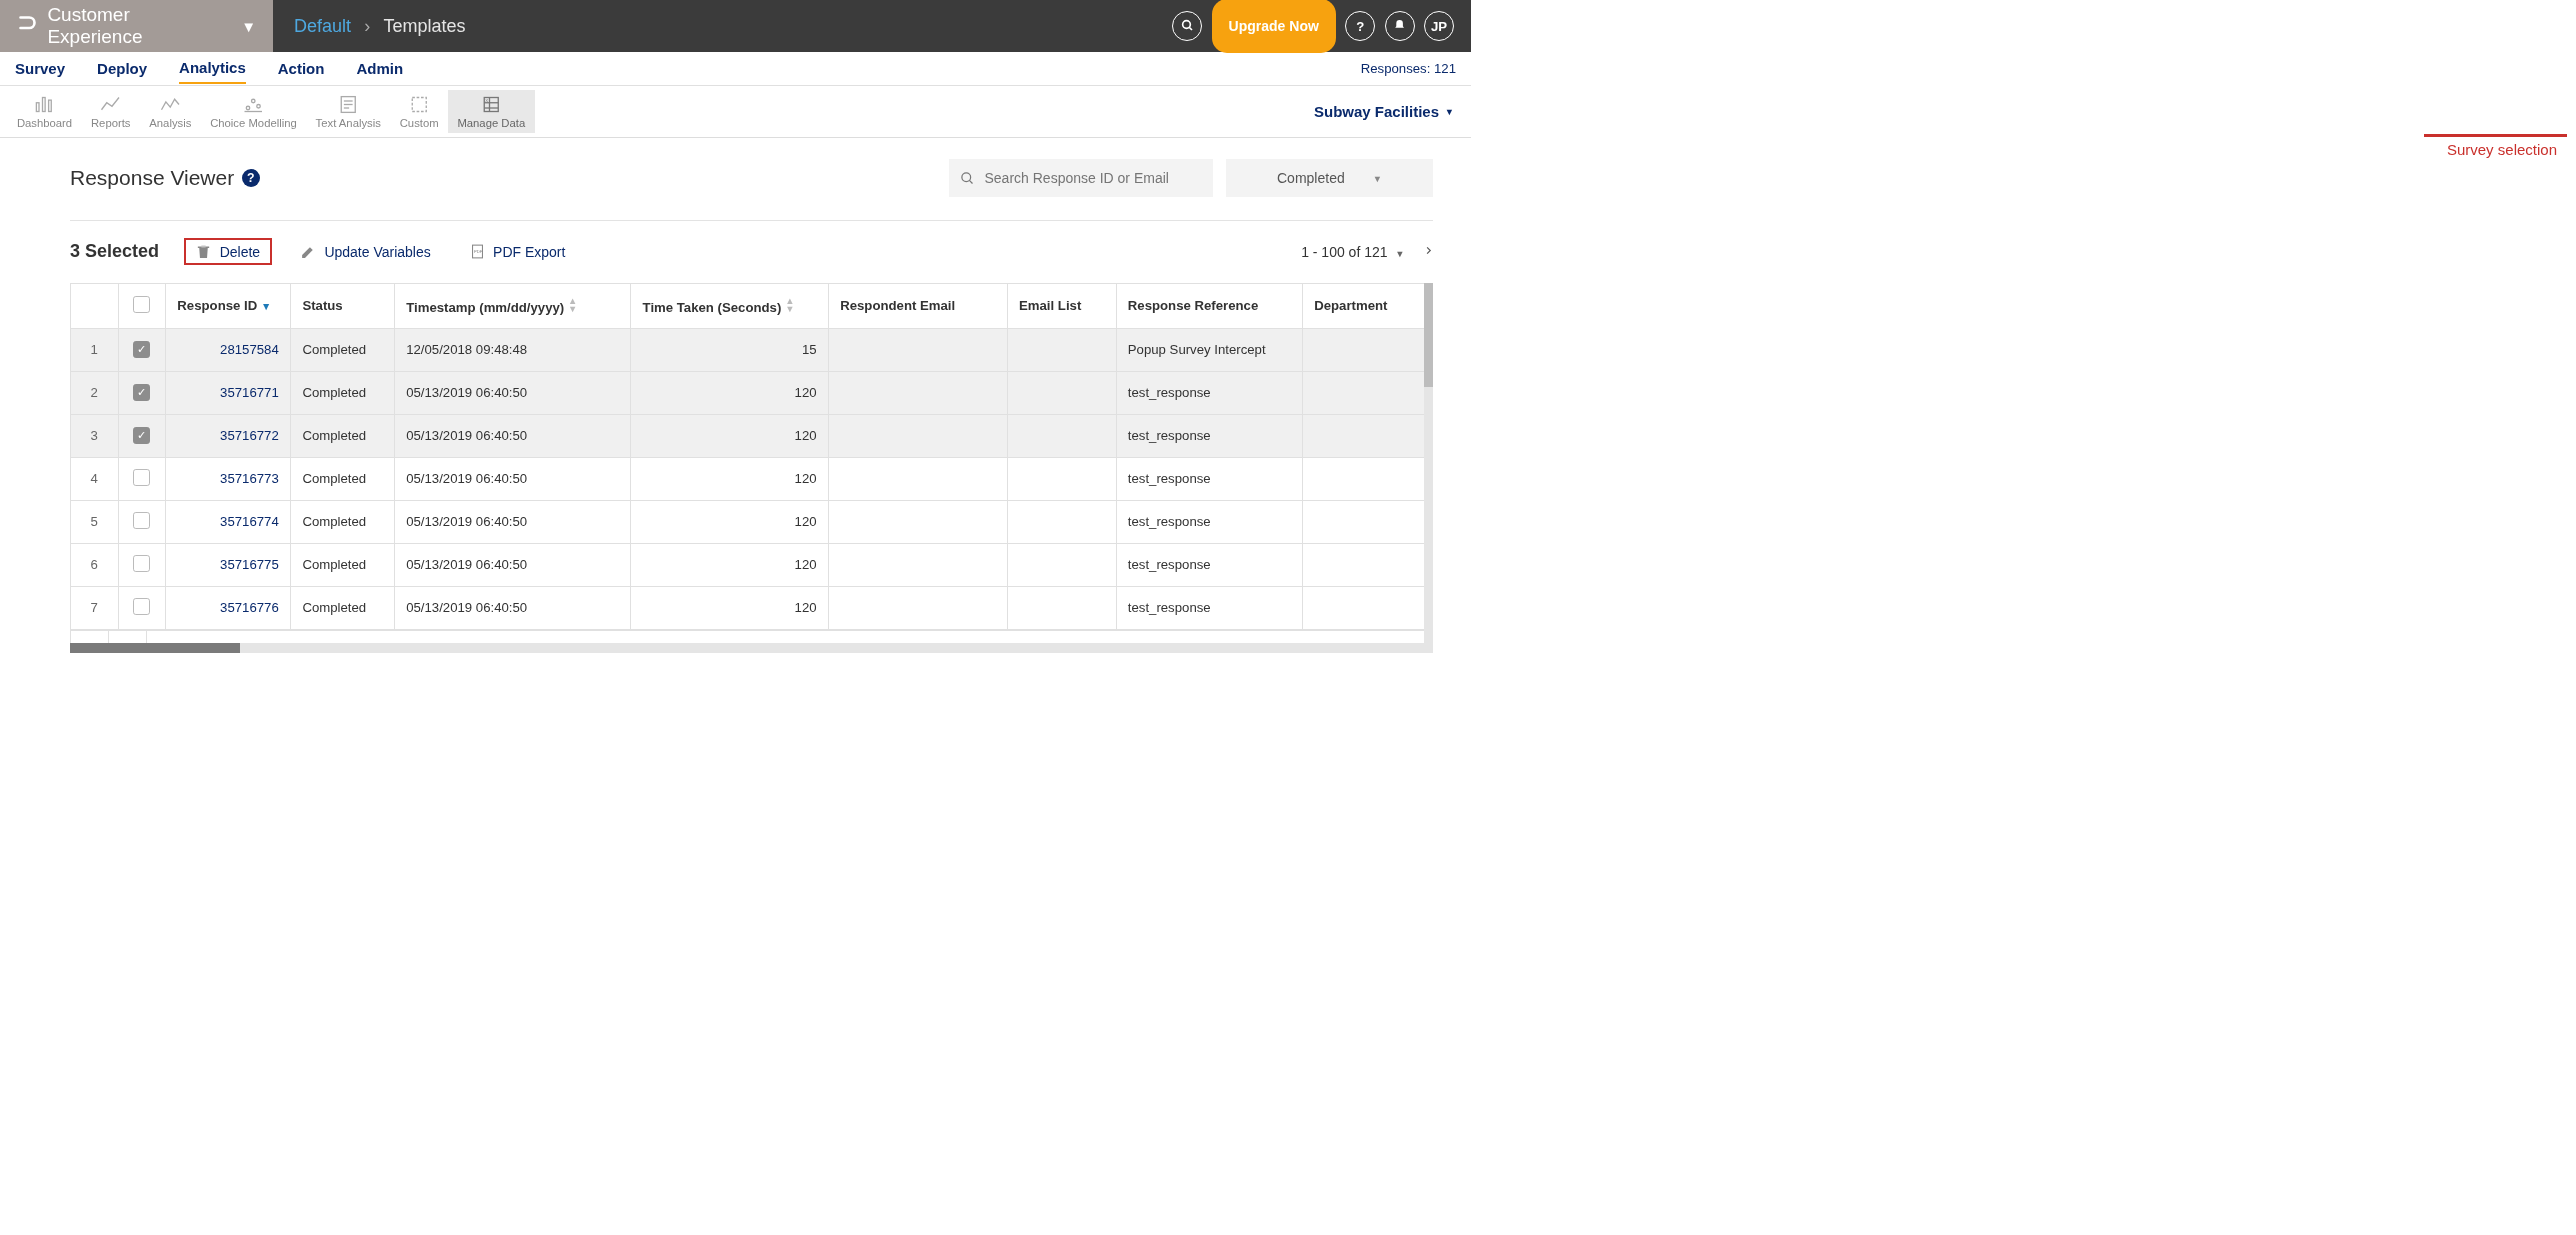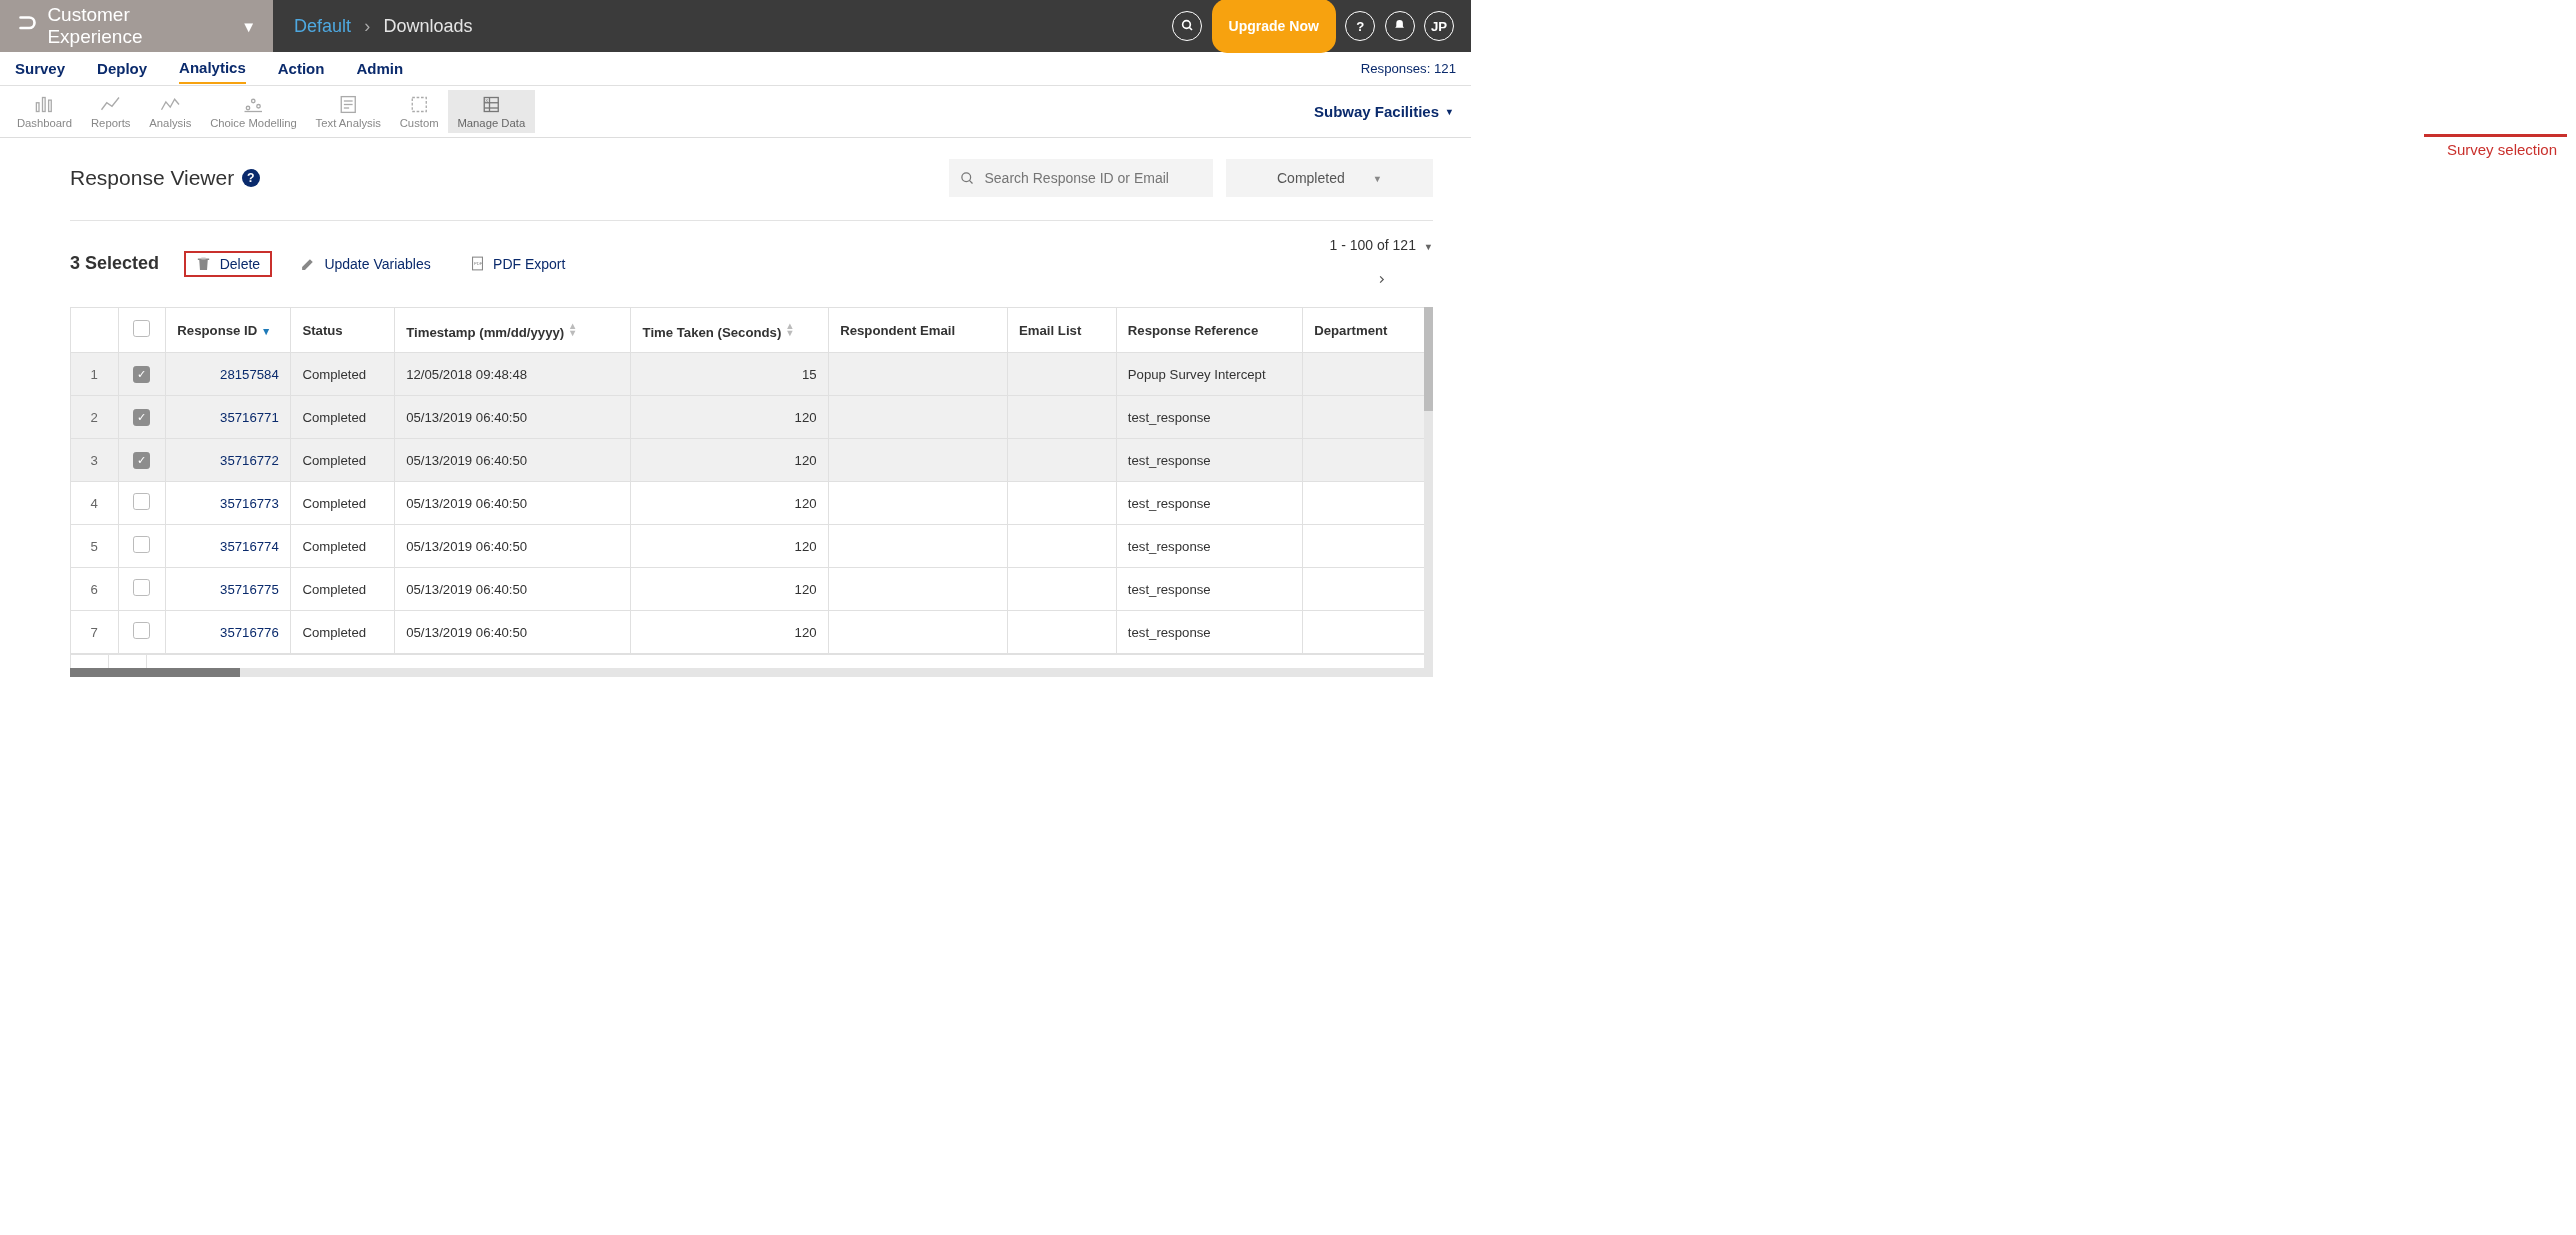--- a/index.html
+++ b/index.html
@@ -49,21 +49,21 @@
 .search-box input { border:none; background:transparent; outline:none; font-size:14px; flex:1; color:#333; }
 .status-drop { width:207px; height:38px; background:#f3f3f3; display:flex; align-items:center; justify-content:center; gap:28px; color:#555; font-size:14px; cursor:pointer; }
 
 .divider { height:0.9px; background:#e3e3e3; margin:22.6px 0 0 0; }
 
 .action-row { display:flex; align-items:center; padding:17px 0; gap:19px; }
 .sel-count { font-size:18px; font-weight:700; color:#333; margin-right:5.7px; }
 .action-btn { display:flex; align-items:center; gap:7.5px; color:#0a2a6c; font-size:14px; cursor:pointer; padding:5.7px 9.4px; }
 .action-btn svg { width:17px; height:17px; }
 .delete-box { border:2.8px solid #c9302c; padding:2.8px 9.4px; }
-.paging { margin-left:auto; display:flex; align-items:center; gap:19px; color:#333; font-size:14px;flex-direction:column; }
+.paging { margin-left:auto; display:flex; align-items:center; gap:19px; color:#333; font-size:14px; }
 .paging .next svg { width:9.4px; height:15px; cursor:pointer; }
 
 
 .table-wrap { position:relative; }
 table { border-collapse:collapse; width:100%; table-layout:fixed; }
 th,td { border:0.9px solid #e0e0e0; padding:9.4px 11.3px; font-size:13.2px; text-align:left; color:#333; white-space:nowrap; overflow:hidden; text-overflow:ellipsis; }
 th { background:#fff; font-weight:600; color:#333; height:45px; }
 td { height:43px; }
 .col-idx { width:38px; text-align:center; color:#666; }
 .col-chk { width:38px; text-align:center; }
@@ -90,21 +90,21 @@
       <svg viewBox="0 0 24 24" fill="none" stroke="#fff" stroke-width="3" stroke-linecap="round">
           <path d="M4 4h10a6 6 0 010 12H4"></path>
         </svg>
     </span>
     <span class="brand-text">Customer Experience</span>
     <span class="caret">▼</span>
   </div>
   <div class="breadcrumb">
     <a href="#">Default</a>
     <span class="sep">›</span>
-    <span class="cur">Downloads</span>
+    <span class="cur">Templates</span>
   </div>
   <div class="topbar-right">
     <span class="circ-btn">
       <svg width="13.2" height="13.2" viewBox="0 0 24 24" fill="none" stroke="#fff" stroke-width="3">
           <circle cx="10" cy="10" r="7"></circle>
           <line x1="20" y1="20" x2="15" y2="15"></line>
         </svg>
     </span>
     <button class="upgrade-btn">Upgrade Now</button>
     <span class="circ-btn">?</span>

